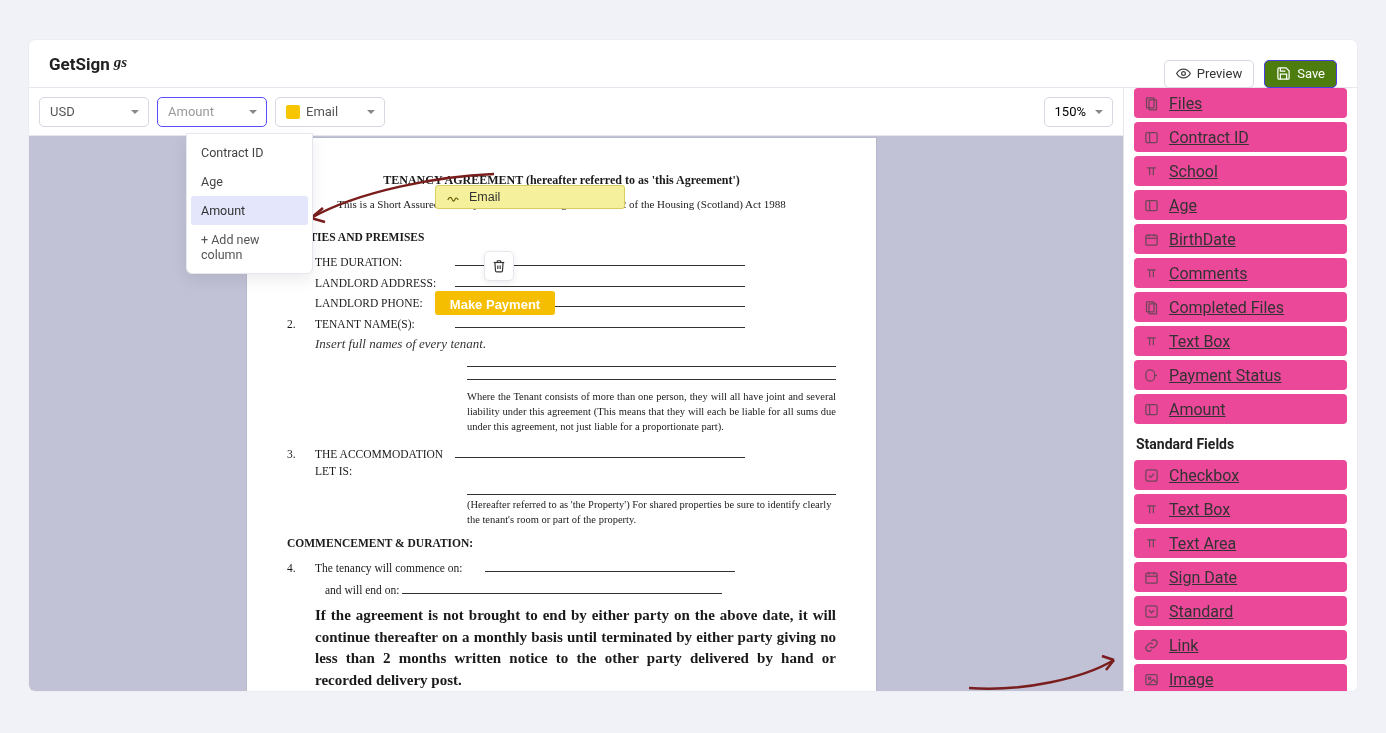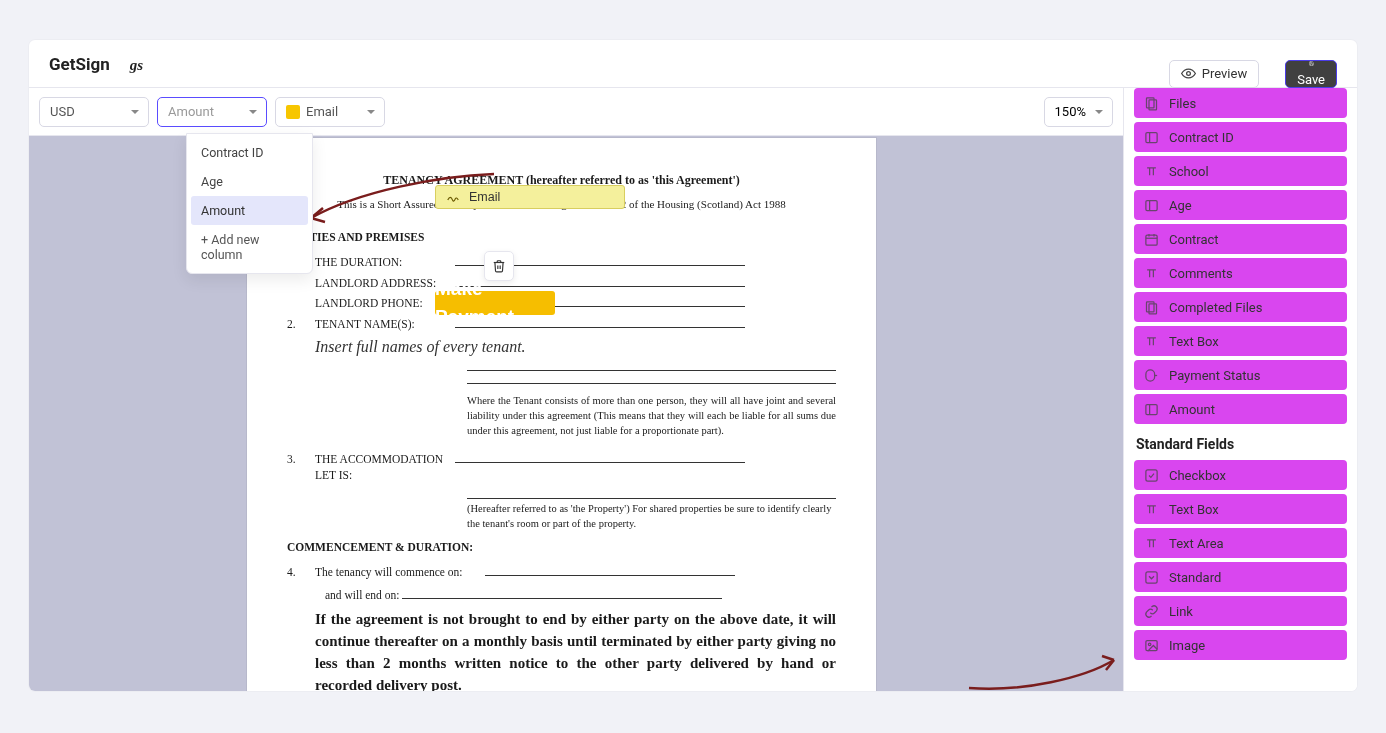--- a/index.html
+++ b/index.html
@@ -1,26 +1,26 @@
 <!DOCTYPE html>
 <html><head>
 <meta charset="utf-8">
 <style>
 * { margin:0; padding:0; box-sizing:border-box; }
 html,body { width:1386px; height:733px; background:#f1f2f7; font-family:-apple-system,Segoe UI,Roboto,Arial,sans-serif; font-size:13px; color:#1a1a1a; overflow:hidden; }
 .shell { position:absolute; left:29px; top:40px; width:1328px; height:651px; background:#fff; border-radius:6px; box-shadow:0 0 0 1px rgba(0,0,0,.02); overflow:hidden; }
 
 
 .hdr { height:48px; border-bottom:1px solid #e6e6ee; display:flex; align-items:center; justify-content:space-between; padding:0 20px; }
-.logo { display:flex; align-items:flex-end; gap:20px; font-weight:700; font-size:17px; color:#222; }
+.logo { display:flex; align-items:flex-start; gap:4px; font-weight:700; font-size:17px; color:#222; }
 .logo i { font-style:italic; font-family:Georgia,serif; font-weight:700; font-size:15px; }
-.hdr-r { display:flex; gap:26px;margin-top:20px; }
+.hdr-r { display:flex; gap:10px;margin-top:20px; }
 .btn { display:flex; align-items:center; gap:6px; height:28px; padding:0 11px; border-radius:5px; cursor:pointer; font-size:13px; }
 .btn.ghost { border:1px solid #d8d8e4; background:#fff; color:#333; }
-.btn.primary { background:#404040; color:#fff; border:1px solid #4b3ce8;flex-direction:column; }
+.btn.primary { background:#4d7c0f; color:#fff; border:1px solid #4b3ce8; }
 .ic { width:15px; height:15px; display:inline-block; }
 .sel { position:relative; height:30px; min-width:110px; border:1px solid #d8d8e4; border-radius:5px; background:#fff; display:flex; align-items:center; padding:0 26px 0 10px; font-size:13px; color:#555; cursor:pointer; }
 .sel::after { content:""; position:absolute; right:9px; top:50%; width:0; height:0; border:4px solid transparent; border-top-color:#888; transform:translateY(-2px); }
 .sel.amount { border:1px solid #5a4cff; color:#999; }
 .sel.email { min-width:110px; }
 .swatch { width:14px; height:14px; border-radius:2px; background:#f7c600; margin-right:6px; }
 .spacer { flex:1; }
 .zoom { min-width:65px; text-align:left; color:#000000; }
 
 
@@ -34,33 +34,33 @@
 .canvas { flex:1; background:#c1c2d6; position:relative; overflow:hidden; }
 .page { position:absolute; left:218px; top:50px; width:629px; height:553px; background:#fff; box-shadow:0 0 0 1px rgba(0,0,0,.05); padding:34px 40px 0 40px; font-family:"Times New Roman",serif; font-size:11.5px; line-height:1.45; color:#1a1a1a; overflow:hidden; }
 .page h1 { text-align:center; font-size:12px; font-weight:700; margin-bottom:8px; }
 .page .sub { text-align:center; font-size:11px; margin-bottom:16px; }
 .page .sec { font-weight:700; font-size:11.5px; margin:8px 0 6px 0; }
 .page table.fields { width:100%; border-collapse:collapse; }
 .page table.fields td { padding:2px 0; vertical-align:top; }
 .page table.fields td.num { width:28px; }
 .page table.fields td.lbl { width:140px; }
 .page .ln { display:inline-block; border-bottom:1px solid #333; height:12px; }
-.page .ital { font-style:italic; font-size:16px; color:#333; }
+.page .ital { font-style:italic; font-size:13px; color:#333; }
 .page .blk { display:block; margin:2px 0 2px 180px; font-size:10.5px; }
 .page .just { text-align:justify; margin:6px 0 6px 28px; font-size:15px; }
 .theline { display:block; border-bottom:1px solid #333; height:13px; margin-left:180px; margin-right:0; }
 
 
 .chip-email { position:absolute; left:188px; top:47px; width:190px; height:24px; background:#f4f09c; border:1px solid #d8ce5f; border-radius:3px; display:flex; align-items:center; gap:9px; padding:0 10px; font-family:Arial,sans-serif; font-size:12.5px; color:#333; }
-.chip-pay { position:absolute; left:188px; top:153px; width:120px; height:24px; background:#f6be00; border-radius:3px; display:flex; align-items:center; justify-content:center; color:#fff; font-family:Arial,sans-serif; font-size:19px; font-weight:600; }
+.chip-pay { position:absolute; left:188px; top:153px; width:120px; height:24px; background:#f6be00; border-radius:3px; display:flex; align-items:flex-end; justify-content:center; color:#fff; font-family:Arial,sans-serif; font-size:13px; font-weight:600; }
 .trash { position:absolute; left:237px; top:113px; width:30px; height:30px; background:#fff; border:1px solid #e6e6ee; border-radius:5px; display:flex; align-items:center; justify-content:center; font-family:Arial,sans-serif; color:#333; box-shadow:0 2px 6px rgba(0,0,0,.08); }
 
 
 .side { width:234px; background:#fff; border-left:1px solid #e6e6ee; overflow:hidden; padding:0 10px; }
-.fld { display:flex; align-items:center; gap:10px; height:30px; background:#d946ef; border-radius:4px; padding:0 10px; margin-bottom:4px; font-size:13px; color:#333; cursor:pointer; }
+.fld { display:flex; align-items:center; gap:10px; height:30px; background:#ec4899; border-radius:4px; padding:0 10px; margin-bottom:4px; font-size:16px; color:#333; cursor:pointer;text-decoration:underline; }
 .side h4 { font-size:14px; font-weight:700; color:#222; margin:12px 0 8px 2px; }
 .fic { width:15px; height:15px; display:flex; align-items:center; justify-content:center; opacity:.75; }
 
 
 svg.arrow { position:absolute; pointer-events:none; }
 </style>
 </head>
 <body>
 
 <div class="shell">
@@ -267,21 +267,21 @@
           </div>
           <div class="fld">
             <span class="fic">
               <svg width="15" height="15" viewBox="0 0 24 24" fill="none" stroke="#444" stroke-width="2">
                 <rect x="3" y="5" width="18" height="16" rx="2"></rect>
                 <line x1="3" y1="10" x2="21" y2="10"></line>
                 <line x1="8" y1="3" x2="8" y2="7"></line>
                 <line x1="16" y1="3" x2="16" y2="7"></line>
               </svg>
             </span>
-            <span>Contract</span>
+            <span>BirthDate</span>
           </div>
           <div class="fld">
             <span class="fic">
               <svg width="15" height="15" viewBox="0 0 24 24" fill="none" stroke="#444" stroke-width="2">
                 <path d="M5 6h14M9 6v12M15 6v12"></path>
               </svg>
             </span>
             <span>Comments</span>
           </div>
           <div class="fld">
@@ -339,20 +339,31 @@
             </span>
             <span>Text Box</span>
           </div>
           <div class="fld">
             <span class="fic">
               <svg width="15" height="15" viewBox="0 0 24 24" fill="none" stroke="#444" stroke-width="2">
                 <path d="M5 6h14M9 6v12M15 6v12"></path>
               </svg>
             </span>
             <span>Text Area</span>
+          </div>
+          <div class="fld">
+            <span class="fic">
+              <svg width="15" height="15" viewBox="0 0 24 24" fill="none" stroke="#444" stroke-width="2">
+                <rect x="3" y="5" width="18" height="16" rx="2"></rect>
+                <line x1="3" y1="10" x2="21" y2="10"></line>
+                <line x1="8" y1="3" x2="8" y2="7"></line>
+                <line x1="16" y1="3" x2="16" y2="7"></line>
+              </svg>
+            </span>
+            <span>Sign Date</span>
           </div>
           <div class="fld">
             <span class="fic">
               <svg width="15" height="15" viewBox="0 0 24 24" fill="none" stroke="#444" stroke-width="2">
                 <rect x="3" y="3" width="18" height="18" rx="3"></rect>
                 <path d="M8 10l4 4 4-4"></path>
               </svg>
             </span>
             <span>Standard</span>
           </div>

